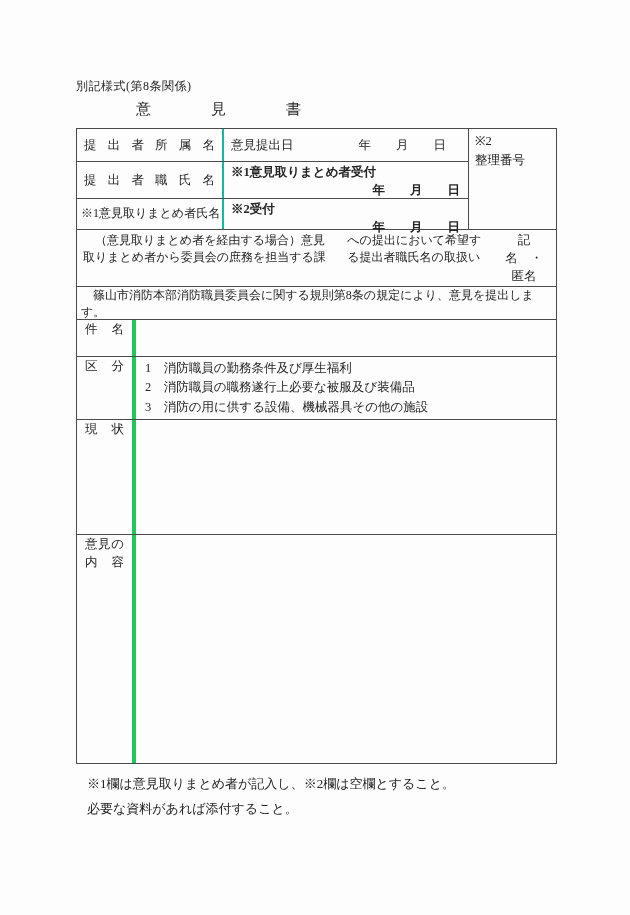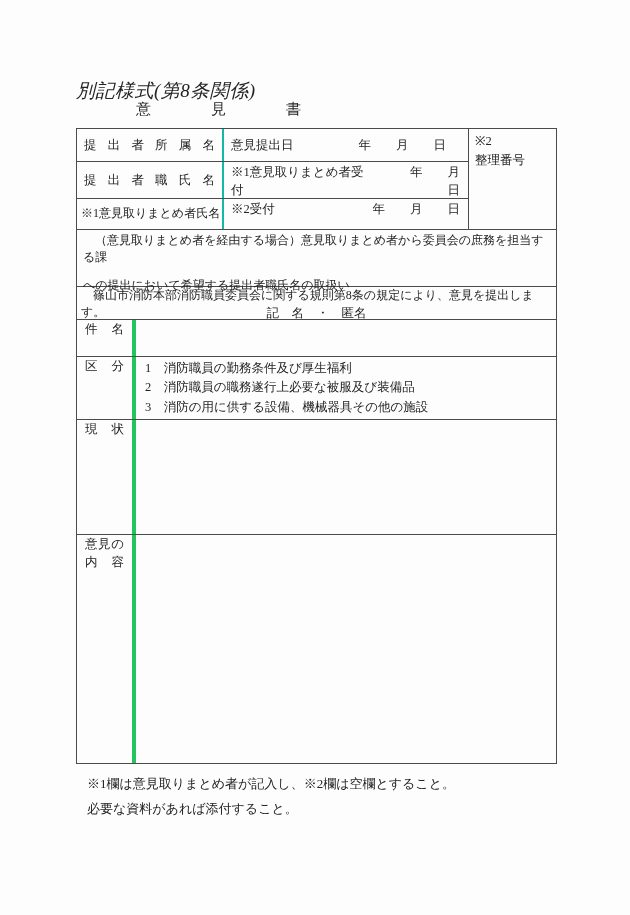--- a/index.html
+++ b/index.html
@@ -9,23 +9,22 @@
     width: 630px;
     height: 915px;
     background: #fdfdfd;
     font-family: "Liberation Serif", "DejaVu Serif", serif;
     color: #242424;
     overflow: hidden;
   }
   .form-ref {
     position: absolute;
     left: 76px; top: 78px;
-    font-size: 19px;
+    font-size: 12px;
     letter-spacing: 0.5px;
-    font-style: italic;
   }
   .doc-title {
     position: absolute;
     left: 76px; top: 100px;
     width: 480px;
     text-align: left;
     font-size: 15px;
     letter-spacing: 4em;
     text-indent: 4em;
     white-space: nowrap;
@@ -57,28 +56,29 @@
   }
   .jl { width: 100%; text-align: justify; text-align-last: justify; white-space: nowrap; }
   .lab-small { font-size: 12px; padding: 0 4px; }
   .mid-cell { flex: 1; min-width: 0; }
   .mid-row1 {
     display: flex; align-items: center; justify-content: space-between;
     padding: 0 22px 0 7px;
     gap: 12px;
   }
   .mid-2line {
-    display: flex; flex-direction: row; justify-content: space-between;
+    display: flex; flex-direction: column; justify-content: space-between;
     padding: 1px 8px 1px 7px;
+    font-weight: bold;
   }
   .mid-2line .l2 { text-align: right; }
   .refno-cell { flex: 1; padding: 3px 6px; line-height: 1.5; }
 
   
-  .row-handling { height: 57px; flex-direction: column; padding: 2px 6px; line-height: 1.42; gap: 11px; }
+  .row-handling { height: 57px; padding: 2px 6px; line-height: 1.42; gap: 11px; }
   .row-handling .ind { text-indent: 1em; }
   .row-handling .choice { text-align: center; }
   .tight { font-size: 12px; }
   .row-statement { height: 33px; align-items: flex-start; padding: 0 4px; }
   .row-statement .ind { text-indent: 1em; width: 100%; }
 
   
   .blab {
     width: 59px; flex-shrink: 0;
     border-right: 4px solid #22c55e;

